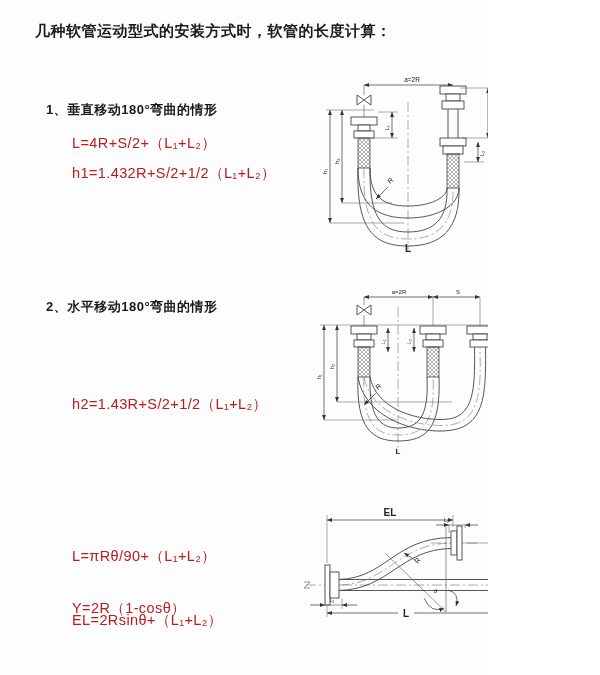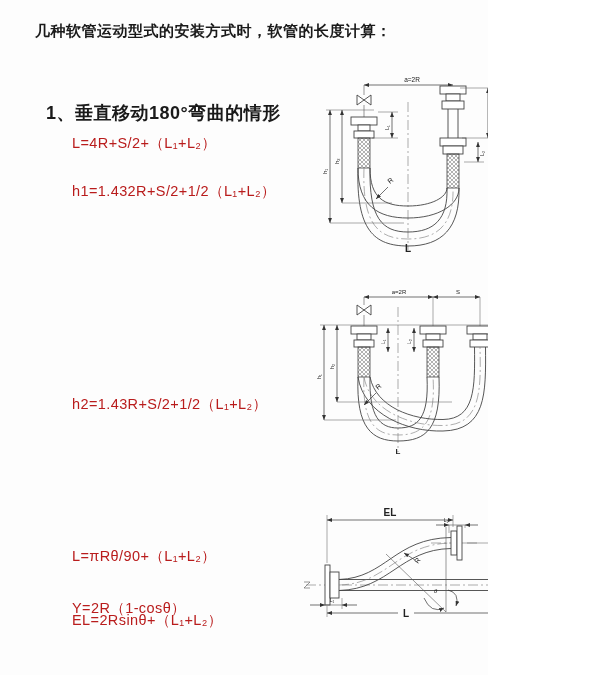--- a/index.html
+++ b/index.html
@@ -1,40 +1,41 @@
 <!DOCTYPE html>
 <html><head>
 <meta charset="utf-8">
 <style>
   html,body{margin:0;padding:0;background:#fff;}
   .page{position:relative;width:488px;height:675px;background:#fdfdfd;overflow:hidden;
         font-family:"Liberation Sans","DejaVu Sans",sans-serif;color:#1a1a1a;}
   .title{position:absolute;left:35px;top:22px;font-size:15px;font-weight:bold;letter-spacing:.5px;}
-  .sec-heading{position:absolute;left:46px;font-size:18px;font-weight:bold;letter-spacing:.5px;}
+  .sec-heading{position:absolute;left:46px;font-size:13px;font-weight:bold;letter-spacing:.5px;}
   .formula{position:absolute;left:72px;font-size:14.5px;letter-spacing:.4px;color:#b91c1c;white-space:nowrap;}
   .dwg{position:absolute;}
   .dwg text{fill:#222;font-family:"Liberation Sans","DejaVu Sans",sans-serif;}
   .thin{stroke:#555;stroke-width:.6;fill:none;}
   .pipe{stroke:#444;stroke-width:.9;fill:#fff;}
   .curve{stroke:#444;stroke-width:.9;fill:none;}
   .cl{stroke:#777;stroke-width:.6;fill:none;stroke-dasharray:10 3 2 3;}
   .dim{stroke:#333;stroke-width:.7;fill:none;}
   .ext{stroke:#555;stroke-width:.5;fill:none;}
 </style>
 </head>
 <body>
 
 <div class="page">
 
   <div class="title">几种软管运动型式的安装方式时，软管的长度计算：</div>
 
   <div class="sec-heading" style="top:101px">1、垂直移动180°弯曲的情形</div>
   <div class="formula" style="top:134px">L=4R+S/2+（L₁+L₂）</div>
-  <div class="formula" style="top:182px">h1=1.432R+S/2+1/2（L₁+L₂）</div>
-
+  <div class="formula" style="top:164px">h1=1.432R+S/2+1/2（L₁+L₂）</div>
+
+  <div class="sec-heading" style="top:298px">2、水平移动180°弯曲的情形</div>
   <div class="formula" style="top:395px">h2=1.43R+S/2+1/2（L₁+L₂）</div>
 
   <div class="formula" style="top:547px">L=πRθ/90+（L₁+L₂）</div>
   <div class="formula" style="top:599px">Y=2R（1-cosθ）</div>
   <div class="formula" style="top:611px">EL=2Rsinθ+（L₁+L₂）</div>
 
   <svg class="dwg" style="left:312px;top:72px" width="230" height="186" viewBox="0 0 230 186">
     <defs>
       <marker id="ar1" viewBox="0 0 10 10" refX="9" refY="5" markerWidth="8" markerHeight="8" orient="auto-start-reverse">
         <path d="M0,1.5 L9,5 L0,8.5 z" fill="#333"></path>

